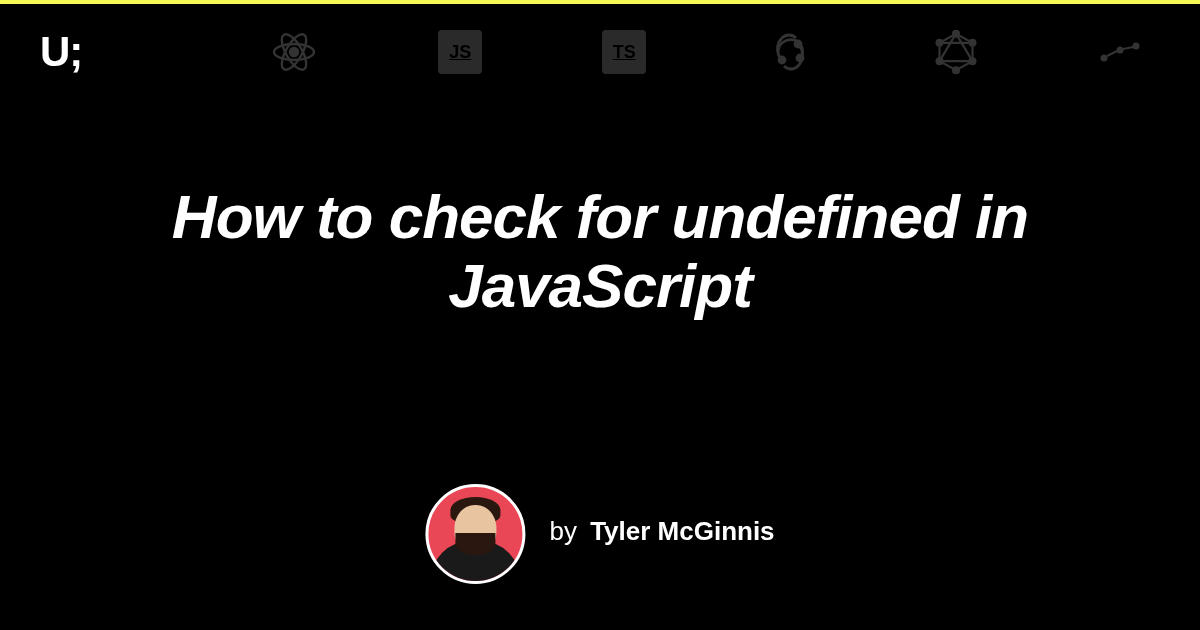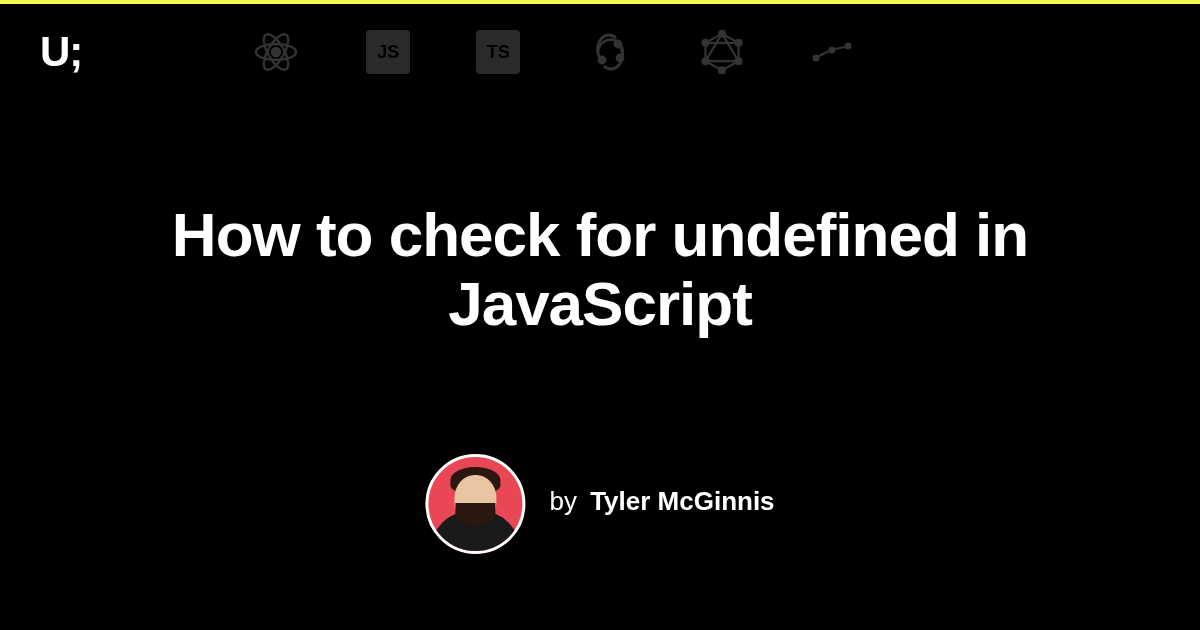--- a/index.html
+++ b/index.html
@@ -25,24 +25,25 @@
   .logo {
     color: #fff;
     font-weight: 900;
     font-size: 42px;
     letter-spacing: -1px;
     line-height: 1;
   }
   .nav-icons {
     display: flex;
     align-items: center;
-    gap: 66px;
+    gap: 120px;
     flex: 1;
-    justify-content: flex-start;
+    justify-content: center;
     padding-left: 60px;
+    text-decoration: underline;
   }
   .nav-icon {
     color: #333;
     display: flex;
     align-items: center;
     justify-content: center;
   }
   .nav-icon svg { display: block; }
   .badge {
     background: #2a2a2a;
@@ -51,36 +52,37 @@
     font-size: 18px;
     width: 44px;
     height: 44px;
     display: flex;
     align-items: center;
     justify-content: center;
     border-radius: 4px;
   }
   .hero {
     position: absolute;
-    top: 200px;
+    top: 182px;
     left: 0;
     right: 0;
     text-align: center;
     padding: 0 80px;
+    font-style: italic;
   }
   .title {
     color: #fff;
     font-weight: 800;
     font-size: 62px;
     line-height: 1.12;
     letter-spacing: -1px;
   }
   .author-row {
     position: absolute;
-    bottom: 76px;
+    bottom: 46px;
     left: 50%;
     transform: translateX(-50%);
     display: flex;
     align-items: center;
     gap: 24px;
   }
   .avatar {
     width: 100px;
     height: 100px;
     border-radius: 50%;

